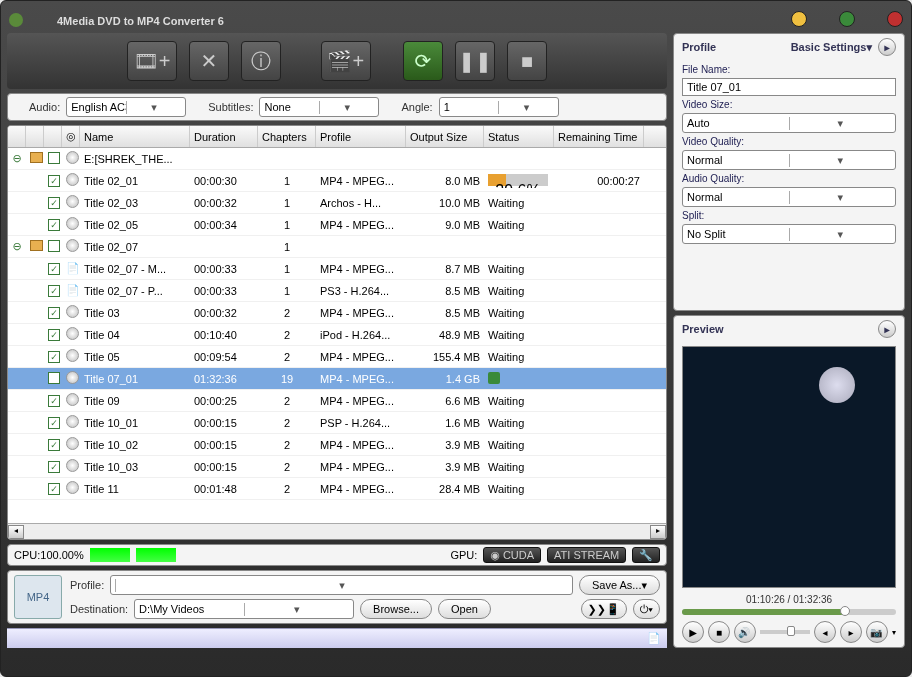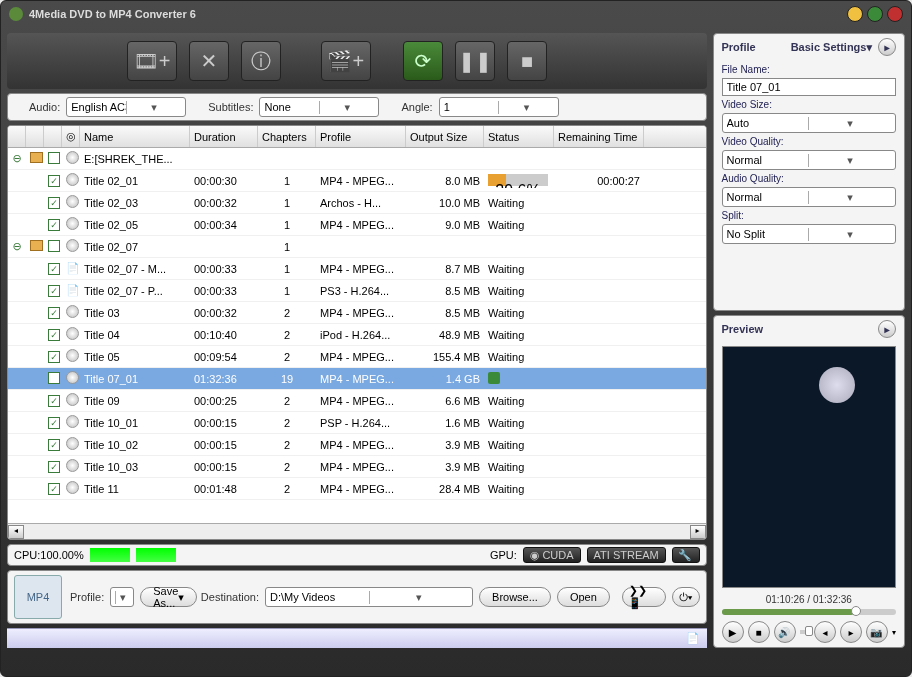--- a/index.html
+++ b/index.html
@@ -1,18 +1,18 @@
 <!DOCTYPE html>
 <html><head>
 <meta charset="utf-8">
 <style>
 * { margin:0; padding:0; box-sizing:border-box; font-family:Tahoma,Arial,sans-serif; font-size:11px; }
 body { background:#e8e8e8; width:912px; height:677px; overflow:hidden; }
 .window { width:912px; height:677px; background:linear-gradient(#4a4a4a,#2a2a2a); border:1px solid #222; border-radius:6px; }
-.titlebar { height:26px; display:flex; align-items:center; padding:0 8px; color:#ddd; }
+.titlebar { height:26px; display:flex; align-items:flex-end; padding:0 8px; color:#ddd;gap:28px; }
 .titlebar .logo { width:14px; height:14px; background:#5a8a3a; border-radius:50%; margin-right:6px; }
 .titlebar .title { flex:1; font-weight:bold; }
 .winbtn { width:16px; height:16px; border-radius:50%; margin-left:4px; border:1px solid #222; cursor:pointer; }
 .min{background:#f0c040}.max{background:#3a8a3a}.close{background:#c03030}
 .menubar { height:22px; display:flex; align-items:center; padding:0 20px; gap:48px; color:#ddd; }
 .menubar span{cursor:pointer}
 .body { display:flex; padding:6px; gap:6px; height:calc(100% - 48px); }
 .left { flex:1; display:flex; flex-direction:column; gap:4px; }
 .right { width:236px; display:flex; flex-direction:column; gap:4px; }
 .panel { background:#f4f4f4; border:1px solid #888; border-radius:4px; }
@@ -350,21 +350,21 @@
     <span style="flex:1"></span>
     <span>GPU:</span>
     <span class="badge">◉ <span>CUDA</span></span>
     <span class="badge">
             <span>ATI STREAM</span>
           </span>
     <span class="badge">🔧</span>
    </div>
    <div class="panel bottom">
     <div class="thumb">MP4</div>
-    <div style="flex:1;display:flex;flex-direction:row;gap:4px">
+    <div style="flex:1;display:flex;flex-direction:column;gap:4px">
      <div style="display:flex;align-items:center;gap:6px">
       <span class="lbl">Profile:</span>
       <div class="combo" style="flex:1">
                 <span class="arr">▾</span>
               </div>
       <div class="btn"><span>Save As...</span> ▾</div>
      </div>
      <div style="display:flex;align-items:center;gap:6px">
       <span class="lbl">Destination:</span>
       <div class="combo" style="width:220px">

